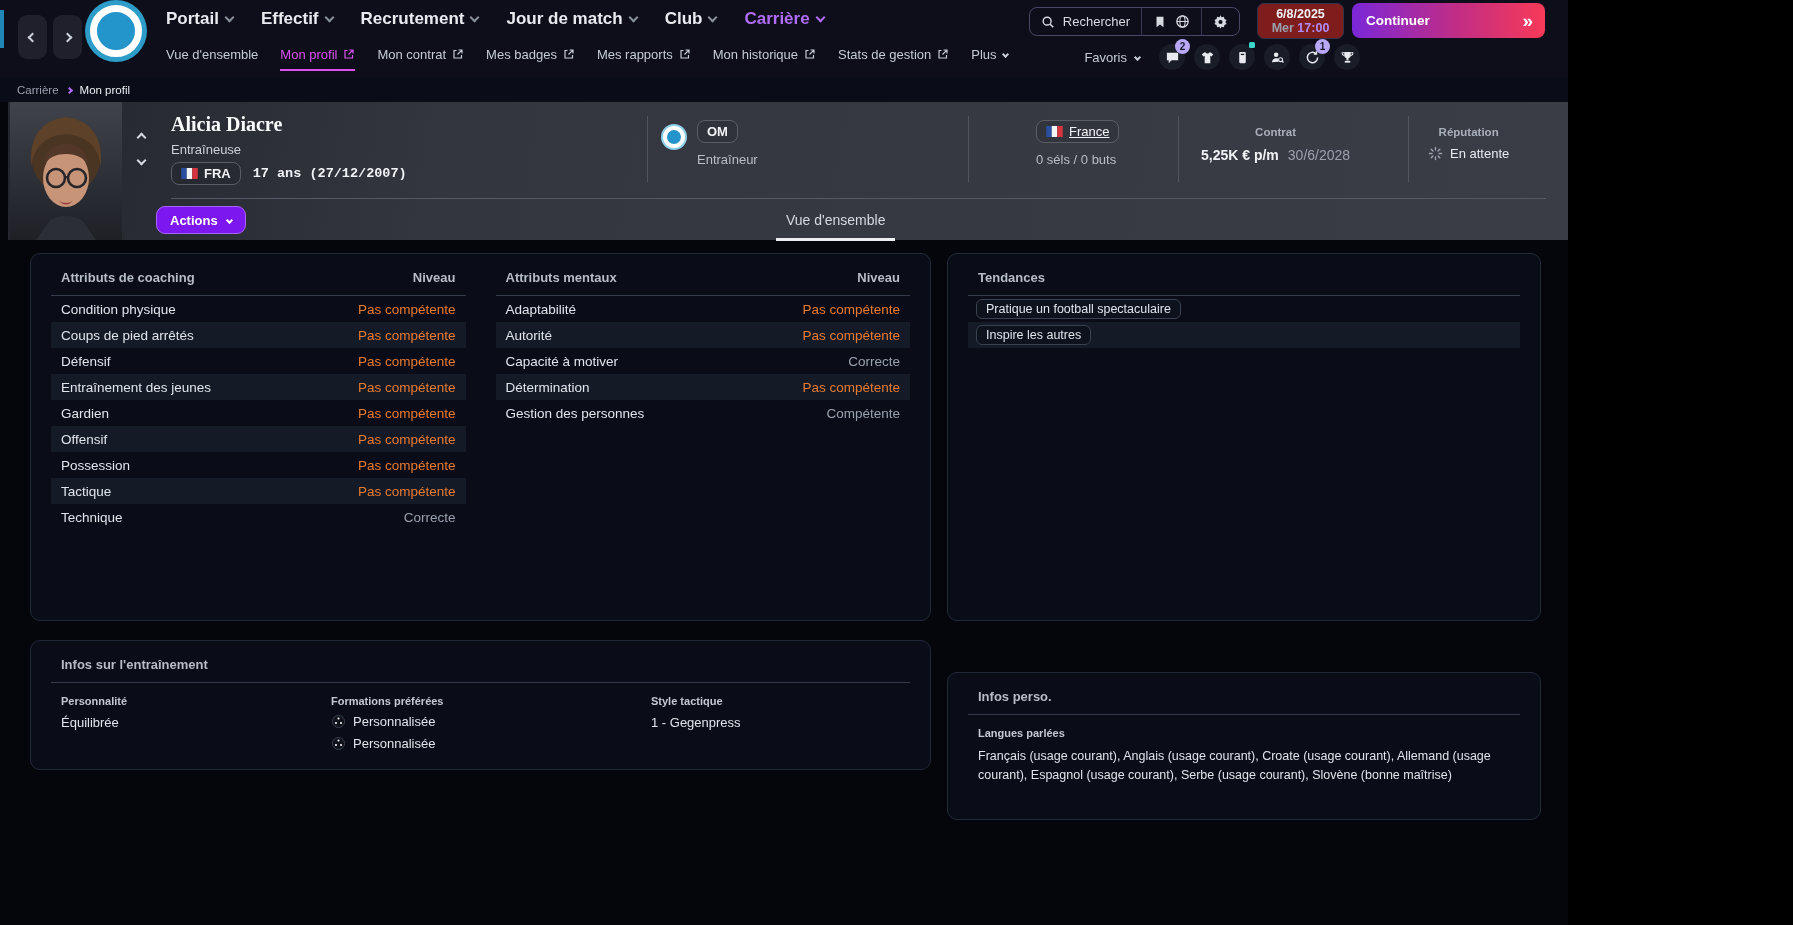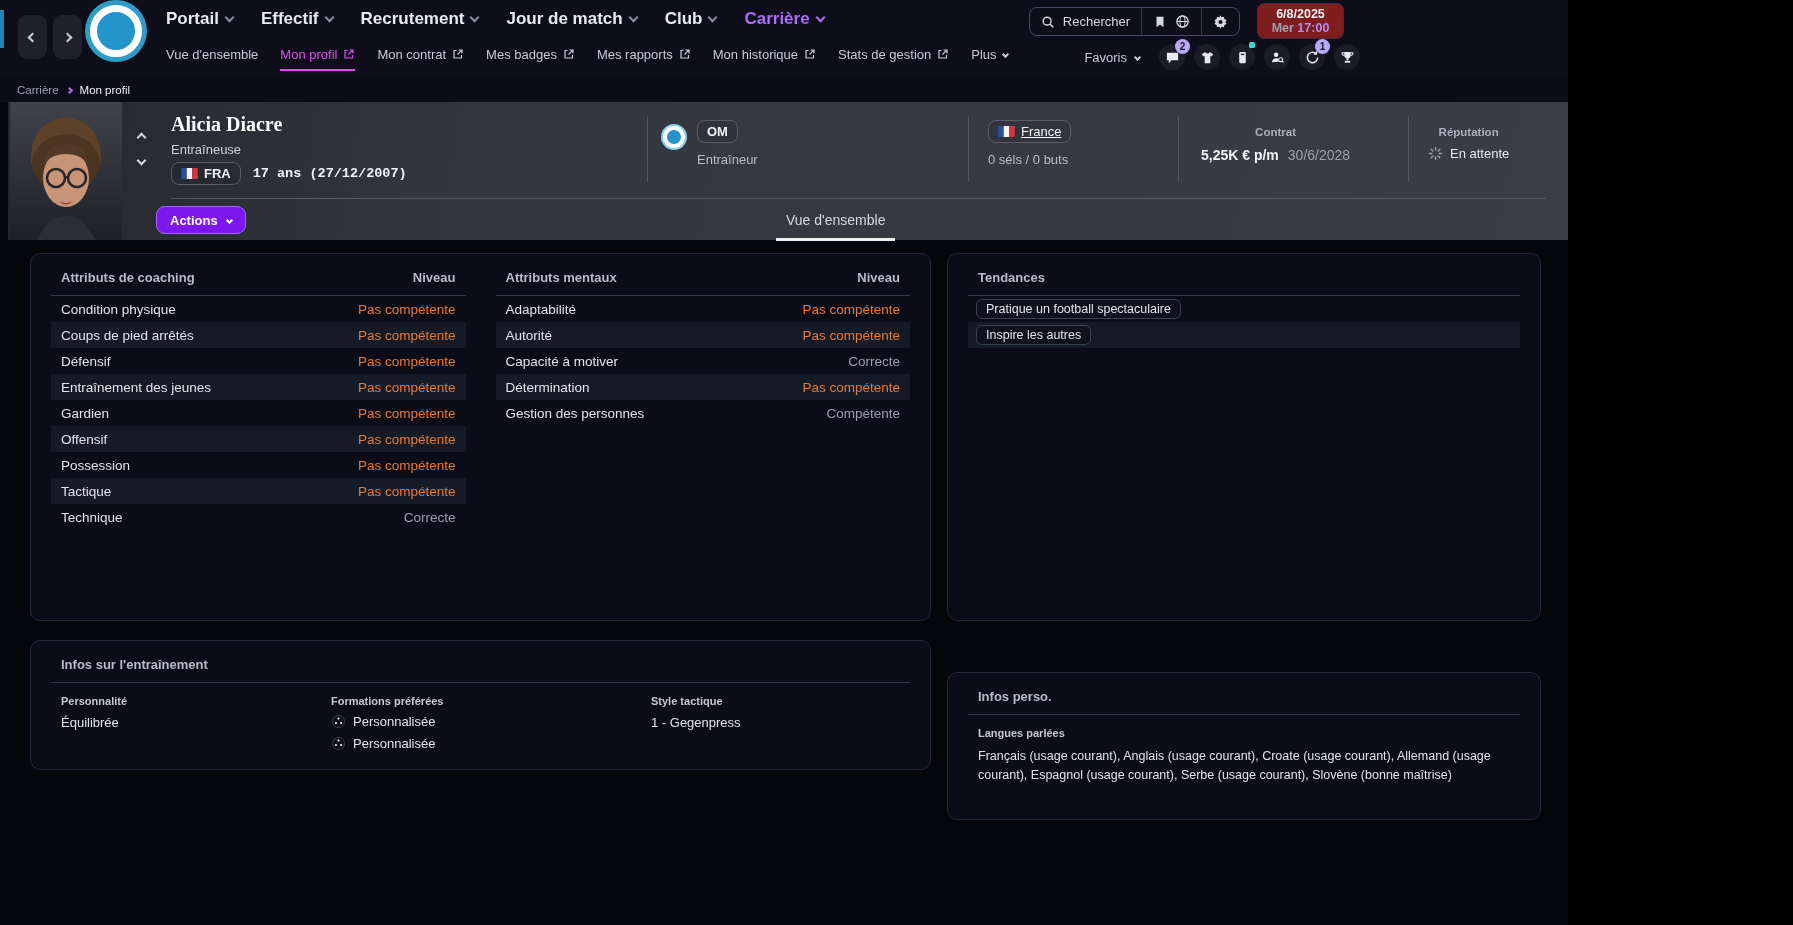--- a/index.html
+++ b/index.html
@@ -85,21 +85,21 @@
              align-items:center; gap:9px; padding:0 13px; cursor:pointer;
              font-family:"Liberation Sans","DejaVu Sans",sans-serif; }
   .tab { position:absolute; left:768px; top:104px; padding:6px 10px 10px; font-size:14px; color:#d6d9de;
          border-bottom:3px solid #eceef1; cursor:pointer; }
   .vdiv { position:absolute; top:14px; width:1px; height:66px; background:#52555f; }
   .club-sec { position:absolute; left:655px; top:18px; display:flex; gap:12px; }
   .club-logo-sm { width:22px; height:22px; border-radius:50%; background:#2495ca; border:4px solid #fff;
                   box-shadow:0 0 0 2px #8ecfe8; margin-top:6px; }
   .club-sec .col .chip { display:inline-flex; cursor:pointer; }
   .club-sec .role { margin-top:9px; font-size:13px; color:#b9bec8; }
-  .nation-sec { position:absolute; left:980px; top:18px; }
+  .nation-sec { position:absolute; left:1028px; top:18px; }
   .nation-sec .chip { display:inline-flex; font-weight:normal; cursor:pointer; }
   .nation-sec .chip u { font-weight:normal; }
   .nation-sec .caps { margin-top:9px; font-size:13px; color:#b9bec8; }
   .lbl-sm { font-size:11.5px; font-weight:bold; color:#a9afbb;text-align:center; }
   .contract-sec { position:absolute; left:1193px; top:24px; }
   .contract-sec .vals { margin-top:9px; font-size:14px; }
   .contract-sec .wage { font-weight:bold; color:#f0f2f5; }
   .contract-sec .until { color:#9aa1ad; margin-left:9px; }
   .rep-sec { position:absolute; left:1420px; top:24px; }
   .rep-sec .val { margin-top:8px; display:flex; align-items:center; gap:7px; font-size:13px; color:#e8eaee; }
@@ -199,20 +199,24 @@
             <circle cx="8" cy="8.5" r="2.2" fill="#0d0e1a"></circle>
           </svg>
       </div>
     </div>
 
     <div class="datebox">
       <div class="d1">6/8/2025</div>
       <div class="d2"><span>Mer</span> <b>17:00</b></div>
     </div>
 
+    <button class="continue">
+      <span>Continuer</span>
+      <span class="arr">»</span>
+    </button>
 
     <div class="subnav">
       <div class="item">
           <span>Vue d'ensemble</span>
         </div>
       <div class="item active">
           <span>Mon profil</span>
         <svg class="extlink" viewBox="0 0 12 12">
             <path d="M4.5 2.5H2v7.5h7.5V7" fill="none" stroke="currentColor" stroke-width="1.2"></path>
             <path d="M6.5 2h3.5v3.5M9.8 2.2L5.5 6.5" fill="none" stroke="currentColor" stroke-width="1.2"></path>

